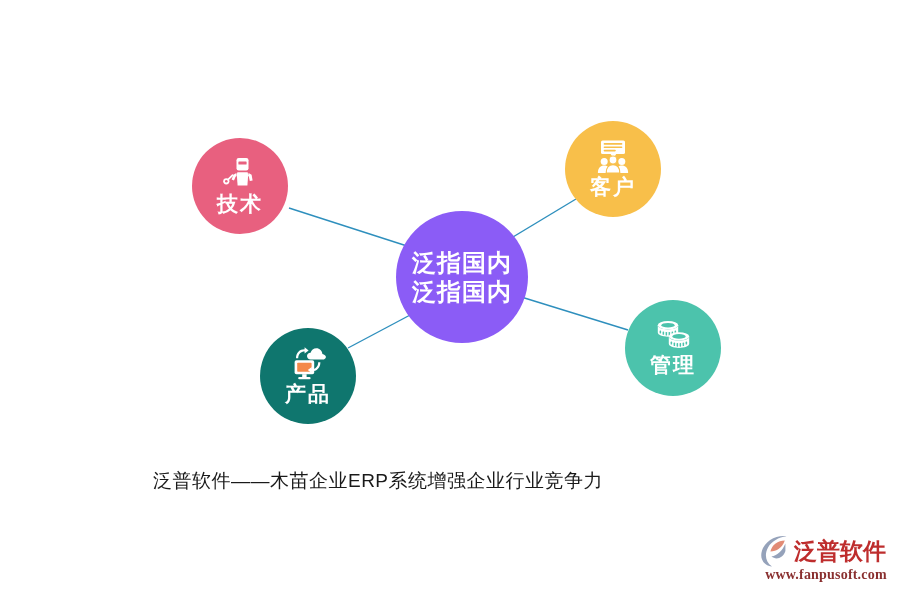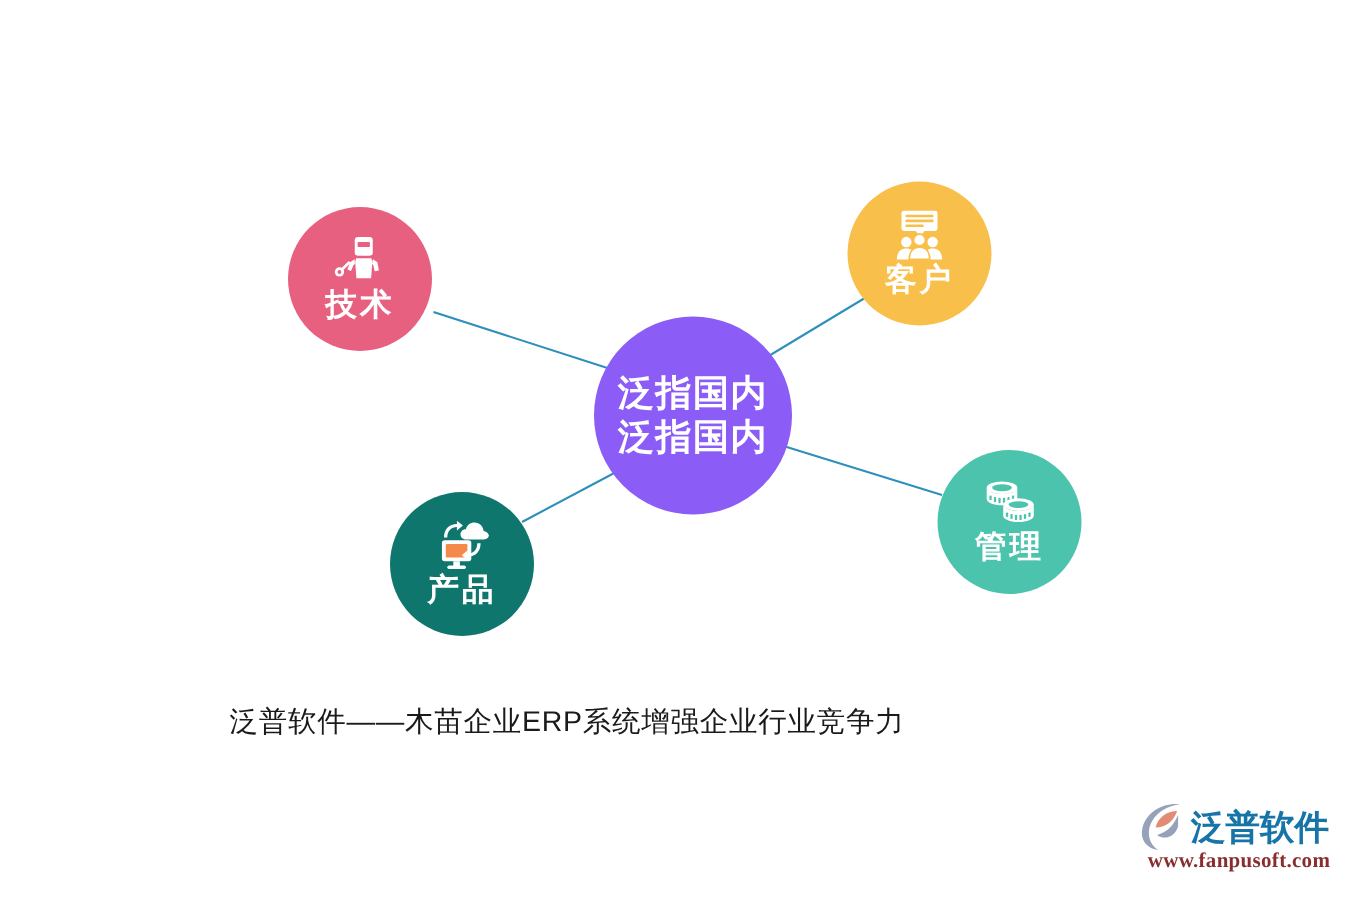--- a/index.html
+++ b/index.html
@@ -101,21 +101,21 @@
   }
   .watermark .wm-row {
     display: flex;
     align-items: center;
     height: 36px;
   }
   .watermark .wm-mark { width: 34px; height: 34px; flex: 0 0 34px; }
   .watermark .wm-name {
     font-size: 23px;
     font-weight: 700;
-    color: #0369a1;
+    color: #b91c1c;
     letter-spacing: 0px;
     margin-left: 2px;
     line-height: 34px;
   }
   .watermark .wm-url {
     font-family: "Liberation Serif", "DejaVu Serif", serif;
     font-size: 14px;
     font-weight: 700;
     color: #7f1d1d;
     text-align: center;

